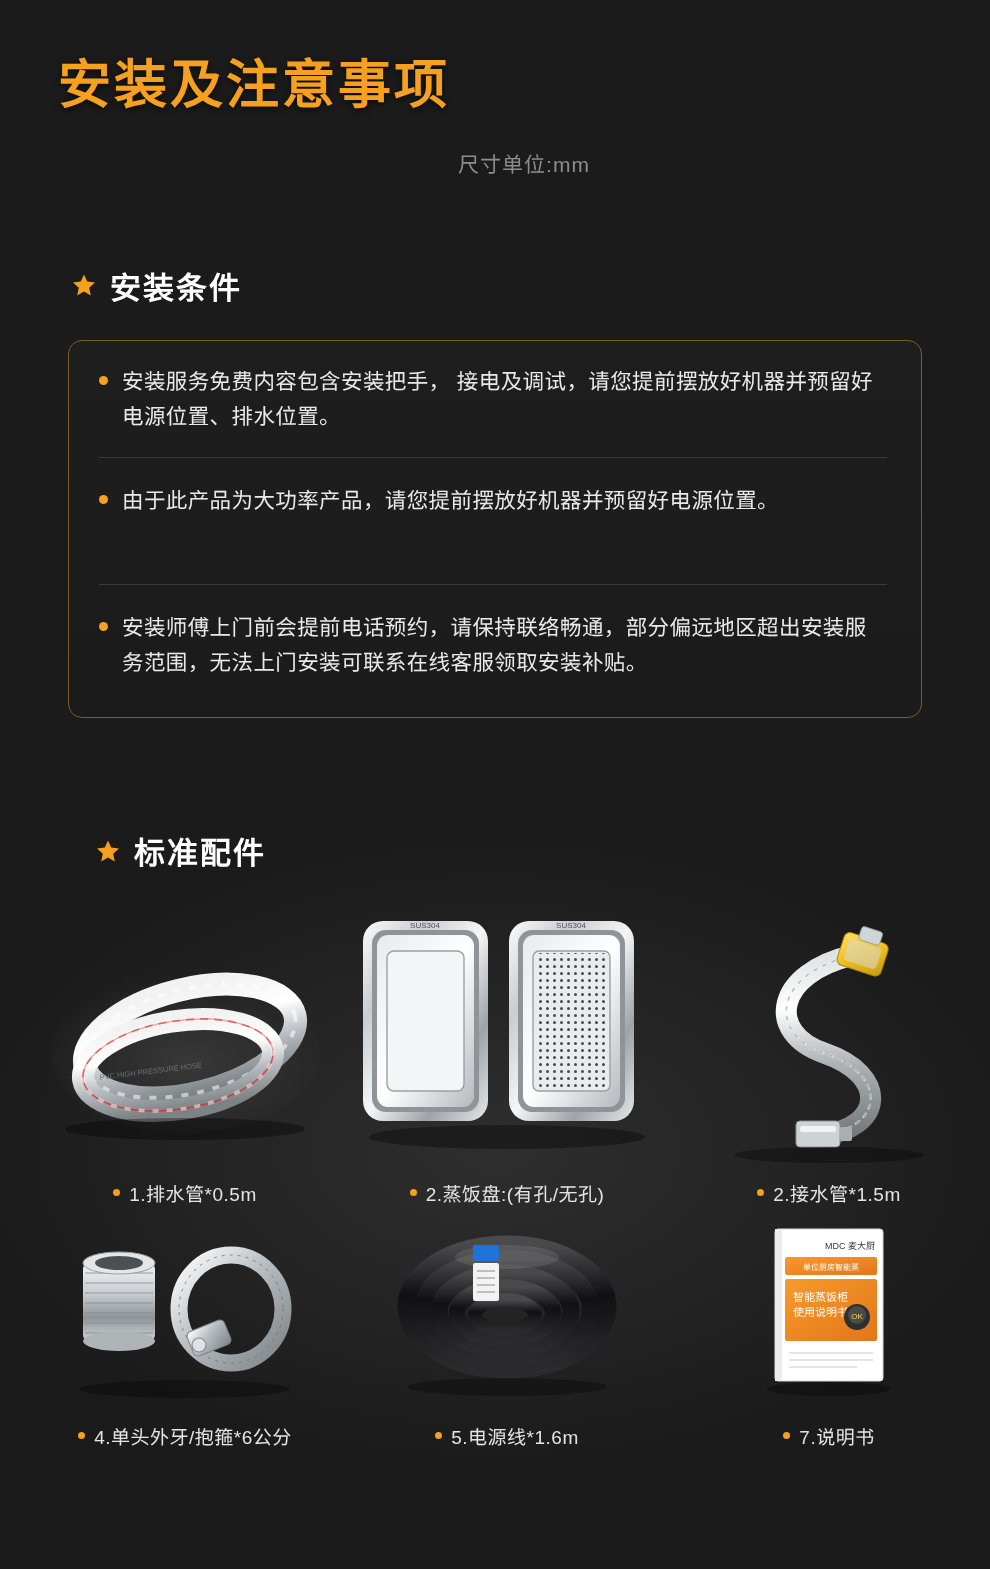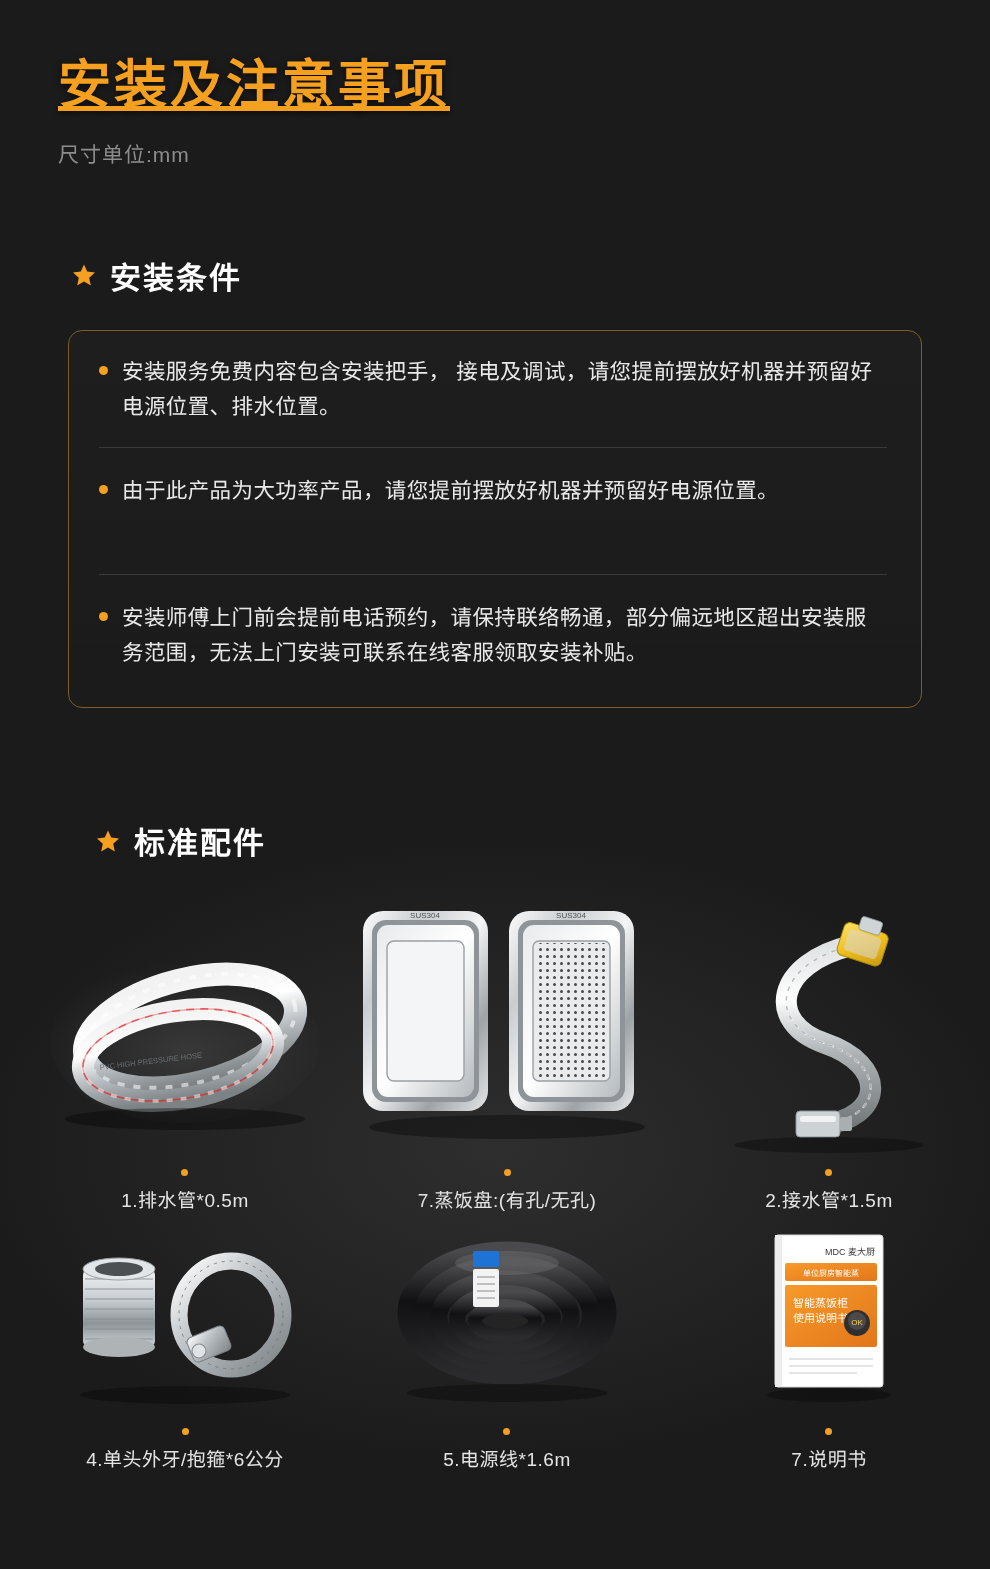--- a/index.html
+++ b/index.html
@@ -20,45 +20,45 @@
 
   
   .header { padding:55px 0 0 58px; }
   .main-title {
     font-size:53px;
     font-weight:bold;
     color:#f5a01e;
     letter-spacing:3px;
     line-height:1.15;
     text-shadow:0 2px 6px rgba(0,0,0,.6);
-    text-decoration:underline;
   }
   .sub-title {
-    margin-top:22px;
+    margin-top:32px;
     font-size:21px;
     color:#8d8d8d;
     letter-spacing:1px;
+    text-align:center;
   }
 
   
   .section-head {
     display:flex;
     align-items:center;
     gap:14px;
     padding-left:72px;
   }
   .star-icon { width:24px; height:24px; display:block; }
   .section-title {
     font-size:31px;
     font-weight:bold;
     color:#ffffff;
     letter-spacing:2px;
   }
 
-  #install-conditions-section { margin-top:85px;font-family:Liberation Serif, serif; }
+  #install-conditions-section { margin-top:85px; }
 
   
   .cond-box {
     margin:32px 68px 0 68px;
     border:1px solid #7a5f26;
     border-radius:14px;
     padding:14px 34px 30px 30px;
     background:linear-gradient(180deg, rgba(255,255,255,0.012), rgba(255,255,255,0));
   }
   .cond-item {
@@ -94,21 +94,20 @@
   }
   .acc-cell { display:flex; flex-direction:column; align-items:center; }
   .acc-art { height:250px; display:flex; align-items:center; justify-content:flex-start;text-decoration:underline; }
   .acc-art.row2 { height:190px; }
   .acc-caption {
     display:flex; align-items:center; gap:9px;
     margin-top:16px;
     font-size:19px;
     color:#e4e4e4;
     letter-spacing:0.5px;
-    flex-direction:column;
   }
   .acc-caption .cdot {
     width:7px; height:7px; border-radius:50%;
     background:#f5a01e; flex:0 0 auto;
   }
 </style>
 </head>
 <body>
 
 <div class="page">
@@ -223,21 +222,21 @@
               <rect x="24" y="30" width="77" height="140" rx="6" fill="#e9ebec" stroke="#9aa0a4" stroke-width="1.4"></rect>
               <rect x="26" y="32" width="73" height="136" rx="4" fill="url(#perf)" opacity="0.85"></rect>
               <text x="62" y="7" font-size="8" fill="#4d5255" text-anchor="middle" font-family="'Liberation Sans',sans-serif">SUS304</text>
             </g>
 
             <ellipse cx="150" cy="224" rx="138" ry="12" fill="#000" opacity="0.35"></ellipse>
           </svg>
         </div>
         <div class="acc-caption">
           <span class="cdot"></span>
-          <span>7.蒸饭盘:(有孔/无孔)</span>
+          <span>2.蒸饭盘:(有孔/无孔)</span>
         </div>
       </div>
 
       <div class="acc-cell">
         <div class="acc-art">
           <svg width="250" height="250" viewBox="0 0 250 250" aria-hidden="true">
             <defs>
               <linearGradient id="braidG" x1="0" y1="0" x2="0" y2="1">
                 <stop offset="0%" stop-color="#dfe2e4"></stop>
                 <stop offset="30%" stop-color="#ffffff"></stop>

